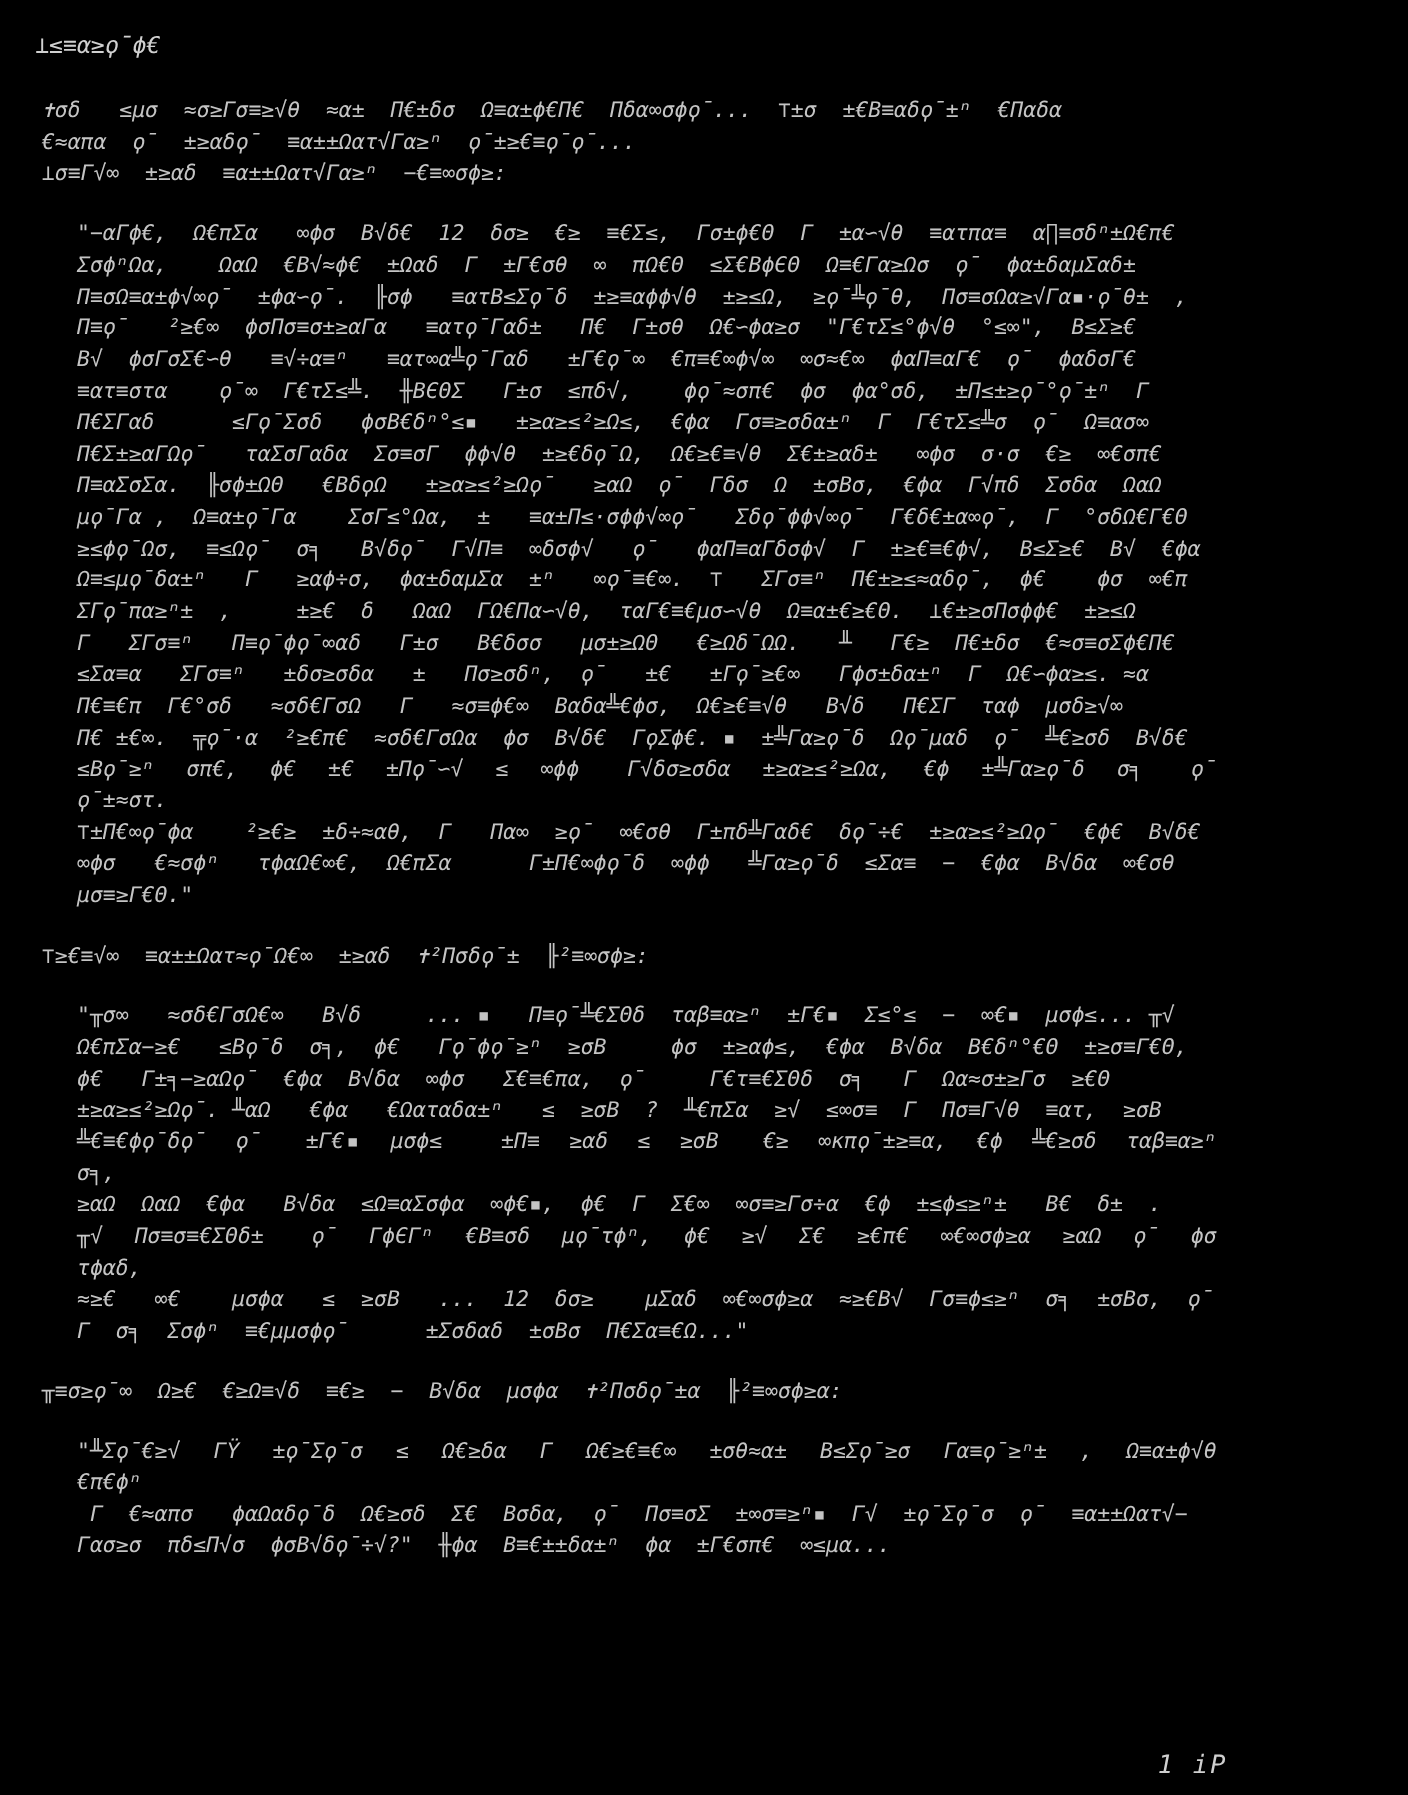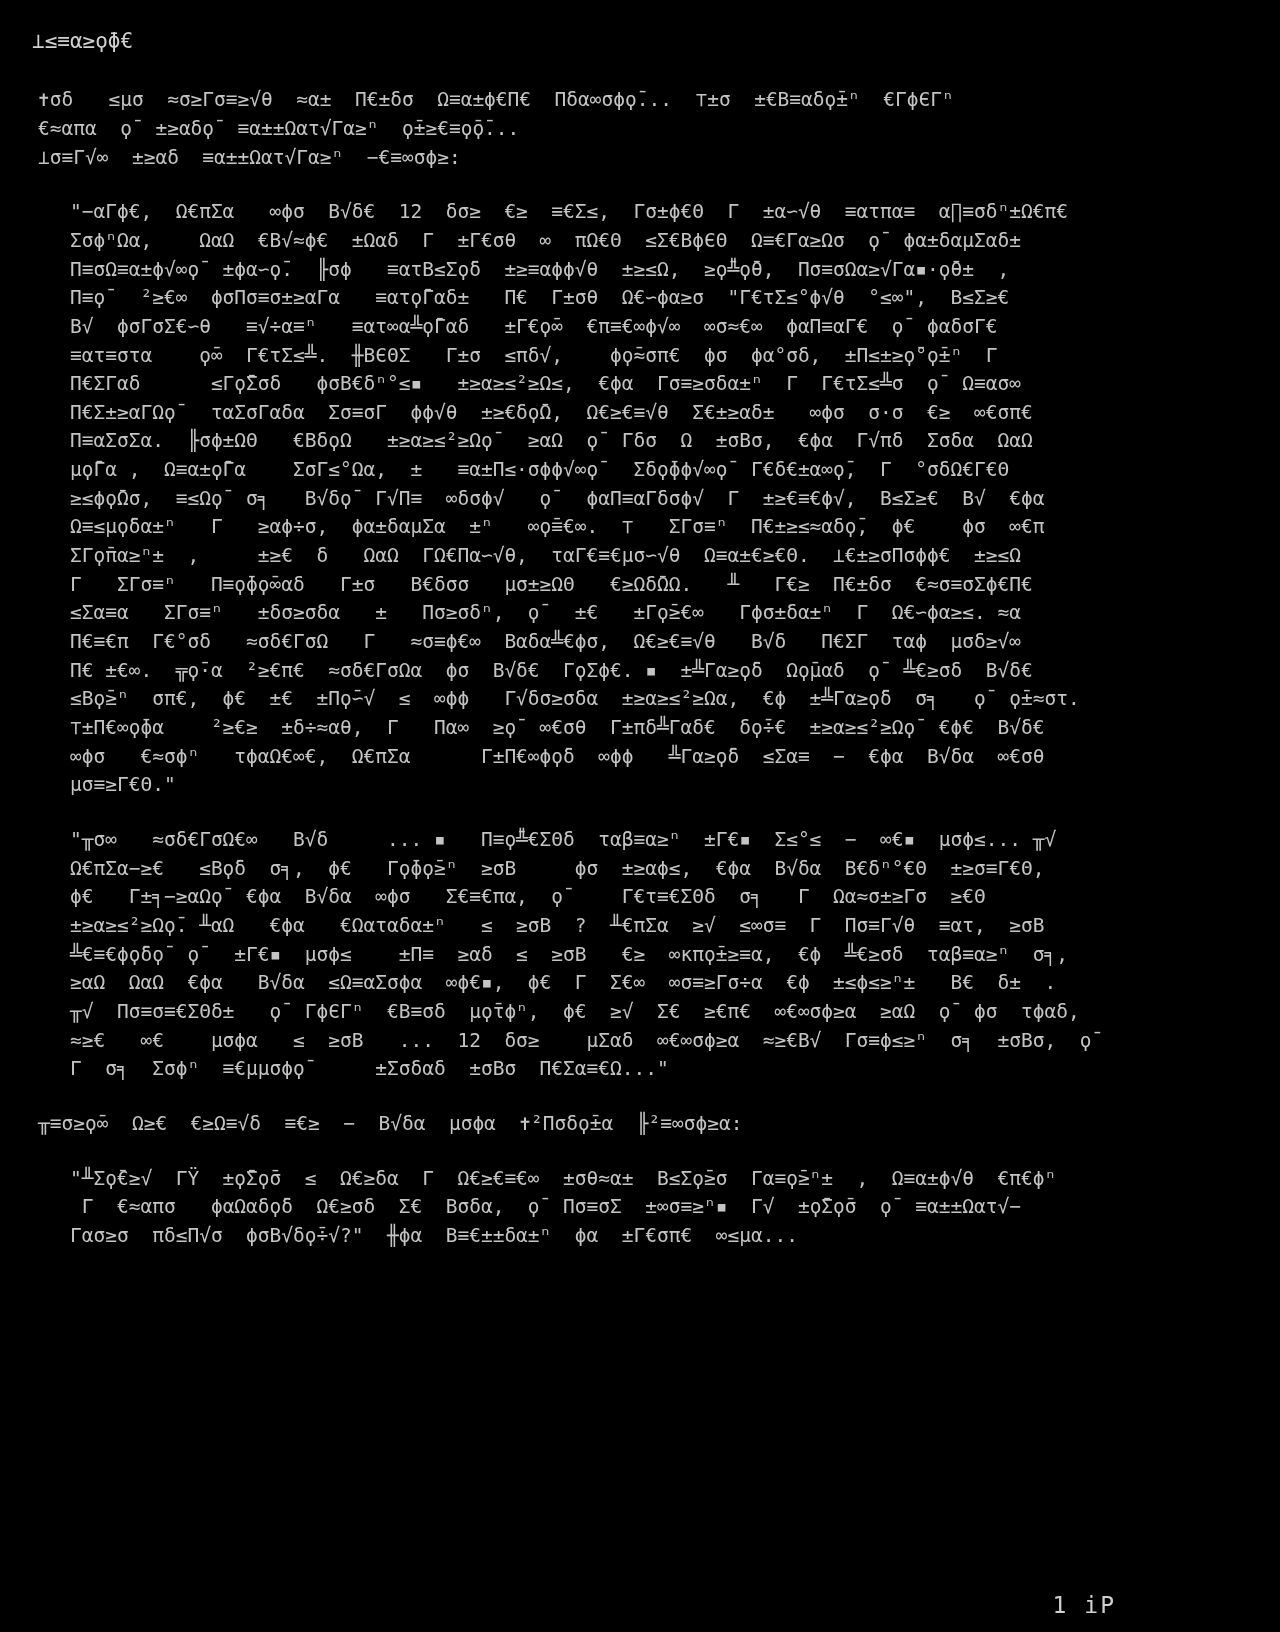--- a/index.html
+++ b/index.html
@@ -14,20 +14,21 @@
     width: 1280px;
     min-height: 1632px;
     position: relative;
   }
   .page {
     width: 1160px;
     min-height: 1632px;
     box-sizing: border-box;
     padding: 28px 40px 20px 32px;
     position: relative;
+    font-style: italic;
   }
   .title {
     font-size: 21px;
     letter-spacing: 0px;
     color: #d0d0d0;
     margin: 0 0 32px 0;
     white-space: pre-wrap;
     line-height: 1.25;
   }
   .para {
@@ -59,21 +60,21 @@
     letter-spacing: 2px;
   }
 </style>
 </head>
 <body>
 
 <div class="page">
 
   <div class="title">⊥≤≡α≥ϙ̄ϕ€</div>
 
-  <div class="para lead">✝σδ   ≤µσ  ≈σ≥Γσ≡≥√θ  ≈α±  Π€±δσ  Ω≡α±ϕ€Π€  Πδα∞σϕϙ̄...  ⊤±σ  ±€Β≡αδϙ̄±ⁿ  €ΓϕЄΓⁿ
+  <div class="para lead">✝σδ   ≤µσ  ≈σ≥Γσ≡≥√θ  ≈α±  Π€±δσ  Ω≡α±ϕ€Π€  Πδα∞σϕϙ̄...  ⊤±σ  ±€Β≡αδϙ̄±ⁿ  €Παδα
 €≈απα  ϙ̄  ±≥αδϙ̄  ≡α±±Ωατ√Γα≥ⁿ  ϙ̄±≥€≡ϙ̄ϙ̄...
 ⊥σ≡Γ√∞  ±≥αδ  ≡α±±Ωατ√Γα≥ⁿ  −€≡∞σϕ≥:</div>
 
   <div class="quote-block">
     <div class="para indent">"−αΓϕ€,  Ω€πΣα   ∞ϕσ  Β√δ€  12  δσ≥  €≥  ≡€Σ≤,  Γσ±ϕ€Θ  Γ  ±α∽√θ  ≡ατπα≡  α∏≡σδⁿ±Ω€π€
 ΣσϕⁿΩα,    ΩαΩ  €Β√≈ϕ€  ±Ωαδ  Γ  ±Γ€σθ  ∞  πΩ€Θ  ≤Σ€ΒϕЄΘ  Ω≡€Γα≥Ωσ  ϙ̄  ϕα±δαµΣαδ±
 Π≡σΩ≡α±ϕ√∞ϙ̄  ±ϕα∽ϙ̄.  ╟σϕ   ≡ατΒ≤Σϙ̄δ  ±≥≡αϕϕ√θ  ±≥≤Ω,  ≥ϙ̄╩ϙ̄θ,  Πσ≡σΩα≥√Γα▪·ϙ̄θ±  ,
 Π≡ϙ̄   ²≥€∞  ϕσΠσ≡σ±≥αΓα   ≡ατϙ̄Γαδ±   Π€  Γ±σθ  Ω€∽ϕα≥σ  "Γ€τΣ≤°ϕ√θ  °≤∞",  Β≤Σ≥€
 Β√  ϕσΓσΣ€∽θ   ≡√÷α≡ⁿ   ≡ατ∞α╩ϙ̄Γαδ   ±Γ€ϙ̄∞  €π≡€∞ϕ√∞  ∞σ≈€∞  ϕαΠ≡αΓ€  ϙ̄  ϕαδσΓ€
 ≡ατ≡στα    ϙ̄∞  Γ€τΣ≤╩.  ╫ΒЄΘΣ   Γ±σ  ≤πδ√,    ϕϙ̄≈σπ€  ϕσ  ϕα°σδ,  ±Π≤±≥ϙ̄°ϙ̄±ⁿ  Γ
@@ -87,20 +88,21 @@
 Γ   ΣΓσ≡ⁿ   Π≡ϙ̄ϕϙ̄∞αδ   Γ±σ   Β€δσσ   µσ±≥ΩΘ   €≥Ωδ̄ΩΩ.   ╨   Γ€≥  Π€±δσ  €≈σ≡σΣϕ€Π€
 ≤Σα≡α   ΣΓσ≡ⁿ   ±δσ≥σδα   ±   Πσ≥σδⁿ,  ϙ̄   ±€   ±Γϙ̄≥€∞   Γϕσ±δα±ⁿ  Γ  Ω€∽ϕα≥≤. ≈α
 Π€≡€π  Γ€°σδ   ≈σδ€ΓσΩ   Γ   ≈σ≡ϕ€∞  Βαδα╩€ϕσ,  Ω€≥€≡√θ   Β√δ   Π€ΣΓ  ταϕ  µσδ≥√∞
 Π€ ±€∞.  ╦ϙ̄·α  ²≥€π€  ≈σδ€ΓσΩα  ϕσ  Β√δ€  ΓϙΣϕ€. ▪  ±╩Γα≥ϙ̄δ  Ωϙ̄µαδ  ϙ̄  ╩€≥σδ  Β√δ€
 ≤Βϙ̄≥ⁿ  σπ€,  ϕ€  ±€  ±Πϙ̄∽√  ≤  ∞ϕϕ   Γ√δσ≥σδα  ±≥α≥≤²≥Ωα,  €ϕ  ±╩Γα≥ϙ̄δ  σ╕   ϙ̄  ϙ̄±≈στ.
 ⊤±Π€∞ϙ̄ϕα    ²≥€≥  ±δ÷≈αθ,  Γ   Πα∞  ≥ϙ̄  ∞€σθ  Γ±πδ╩Γαδ€  δϙ̄÷€  ±≥α≥≤²≥Ωϙ̄  €ϕ€  Β√δ€
 ∞ϕσ   €≈σϕⁿ   τϕαΩ€∞€,  Ω€πΣα      Γ±Π€∞ϕϙ̄δ  ∞ϕϕ   ╩Γα≥ϙ̄δ  ≤Σα≡  −  €ϕα  Β√δα  ∞€σθ
 µσ≡≥Γ€Θ."</div>
   </div>
 
+  <div class="para lead">⊤≥€≡√∞  ≡α±±Ωατ≈ϙ̄Ω€∞  ±≥αδ  ✝²Πσδϙ̄±  ╟²≡∞σϕ≥:</div>
 
   <div class="quote-block">
     <div class="para indent">"╥σ∞   ≈σδ€ΓσΩ€∞   Β√δ     ... ▪   Π≡ϙ̄╩€ΣΘδ  ταβ≡α≥ⁿ  ±Γ€▪  Σ≤°≤  −  ∞€▪  µσϕ≤... ╥√
 Ω€πΣα−≥€   ≤Βϙ̄δ  σ╕,  ϕ€   Γϙ̄ϕϙ̄≥ⁿ  ≥σΒ     ϕσ  ±≥αϕ≤,  €ϕα  Β√δα  Β€δⁿ°€Θ  ±≥σ≡Γ€Θ,
 ϕ€   Γ±╕−≥αΩϙ̄  €ϕα  Β√δα  ∞ϕσ   Σ€≡€πα,  ϙ̄     Γ€τ≡€ΣΘδ  σ╕   Γ  Ωα≈σ±≥Γσ  ≥€Θ
 ±≥α≥≤²≥Ωϙ̄. ╨αΩ   €ϕα   €Ωαταδα±ⁿ   ≤  ≥σΒ  ?  ╨€πΣα  ≥√  ≤∞σ≡  Γ  Πσ≡Γ√θ  ≡ατ,  ≥σΒ
 ╩€≡€ϕϙ̄δϙ̄  ϙ̄   ±Γ€▪  µσϕ≤    ±Π≡  ≥αδ  ≤  ≥σΒ   €≥  ∞κπϙ̄±≥≡α,  €ϕ  ╩€≥σδ  ταβ≡α≥ⁿ  σ╕,
 ≥αΩ  ΩαΩ  €ϕα   Β√δα  ≤Ω≡αΣσϕα  ∞ϕ€▪,  ϕ€  Γ  Σ€∞  ∞σ≡≥Γσ÷α  €ϕ  ±≤ϕ≤≥ⁿ±   Β€  δ±  .
 ╥√  Πσ≡σ≡€ΣΘδ±   ϙ̄  ΓϕЄΓⁿ  €Β≡σδ  µϙ̄τϕⁿ,  ϕ€  ≥√  Σ€  ≥€π€  ∞€∞σϕ≥α  ≥αΩ  ϙ̄  ϕσ  τϕαδ,
 ≈≥€   ∞€    µσϕα   ≤  ≥σΒ   ...  12  δσ≥    µΣαδ  ∞€∞σϕ≥α  ≈≥€Β√  Γσ≡ϕ≤≥ⁿ  σ╕  ±σΒσ,  ϙ̄

